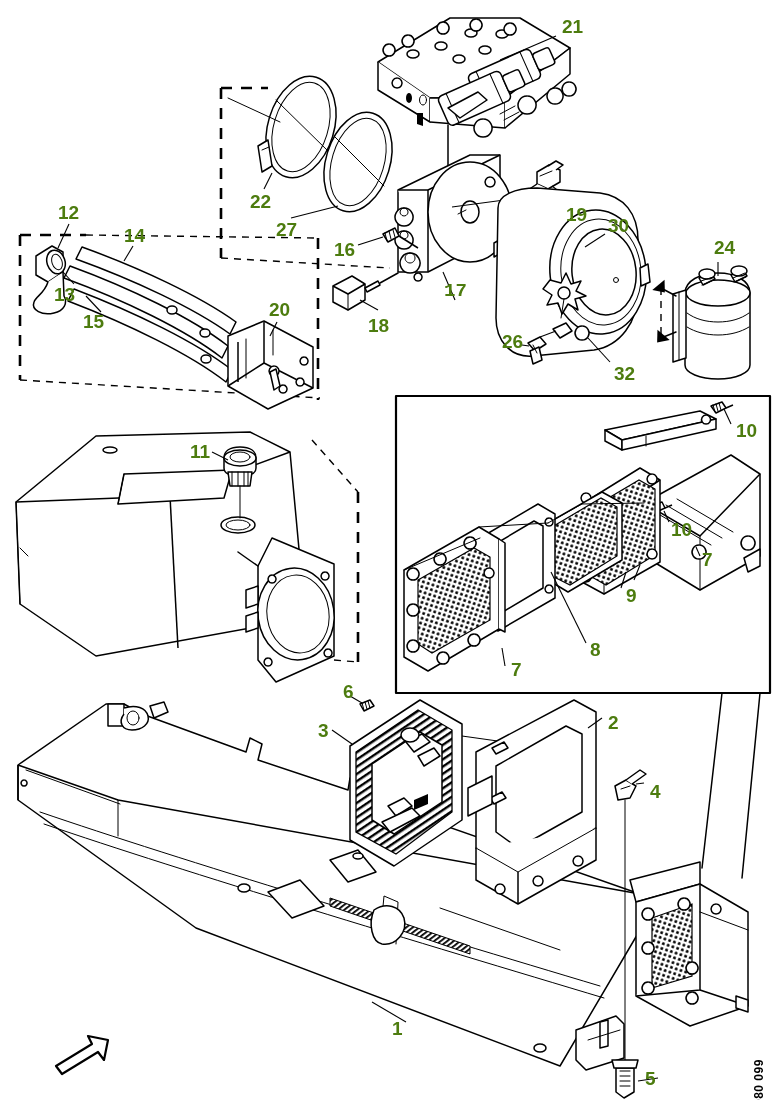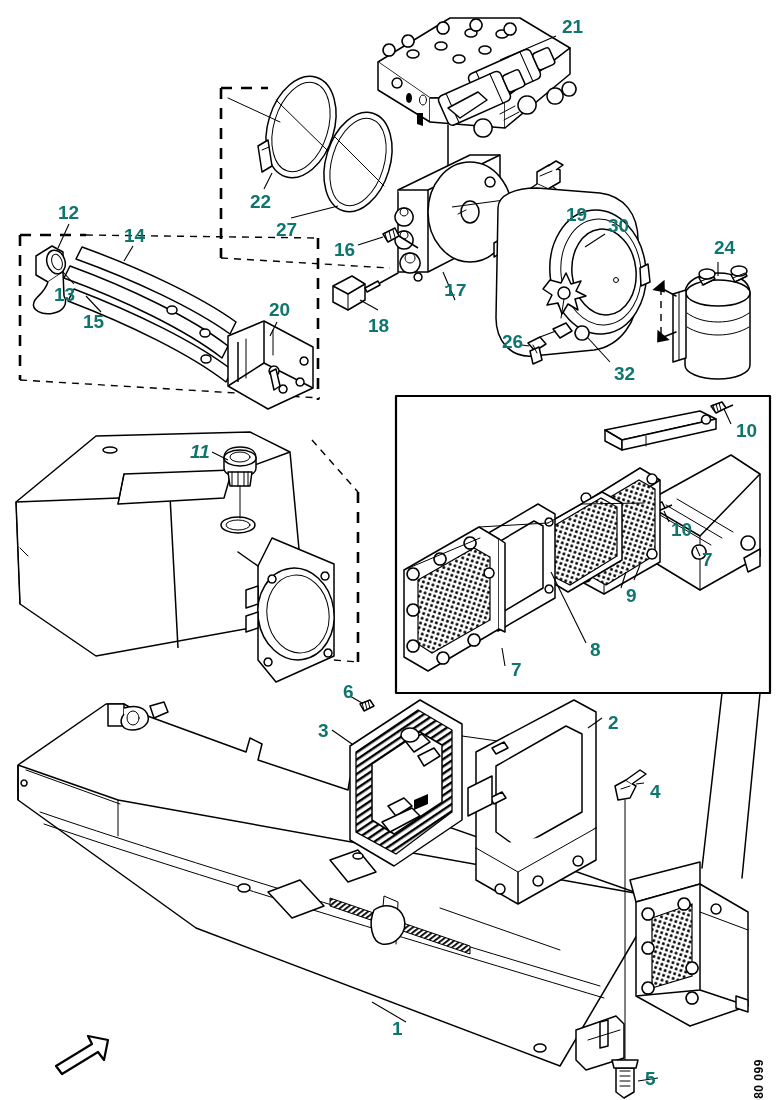--- a/index.html
+++ b/index.html
@@ -19,21 +19,21 @@
     position:absolute;
     left:0; top:0;
     width:778px;
     height:1100px;
   }
   .callout{
     position:absolute;
     font-family:"Liberation Sans", sans-serif;
     font-weight:bold;
     font-size:19px;
-    color:#0f766e;
+    color:#4d7c0f;
     line-height:1;
     letter-spacing:0px;
     white-space:nowrap;
     user-select:none;
   }
   .drawing-no{
     position:absolute;
     font-family:"Liberation Sans", sans-serif;
     font-weight:bold;
     font-size:12px;
@@ -558,21 +558,21 @@
   <div class="callout" style="left:318px; top:721px;">3</div>
   <div class="callout" style="left:650px; top:782px;">4</div>
   <div class="callout" style="left:645px; top:1069px;">5</div>
   <div class="callout" style="left:343px; top:682px;">6</div>
   <div class="callout" style="left:511px; top:660px;">7</div>
   <div class="callout" style="left:590px; top:640px;">8</div>
   <div class="callout" style="left:626px; top:586px;">9</div>
   <div class="callout" style="left:736px; top:421px;">10</div>
   <div class="callout" style="left:671px; top:520px;">10</div>
   <div class="callout" style="left:702px; top:550px;">7</div>
-  <div class="callout" style="left:190px; top:442px;font-style:italic;">11</div>
+  <div class="callout" style="left:190px; top:442px;">11</div>
   <div class="callout" style="left:58px;  top:203px;">12</div>
   <div class="callout" style="left:54px;  top:285px;">13</div>
   <div class="callout" style="left:124px; top:226px;">14</div>
   <div class="callout" style="left:83px;  top:312px;">15</div>
   <div class="callout" style="left:334px; top:240px;">16</div>
   <div class="callout" style="left:444px; top:282px;font-family:Liberation Mono, monospace;">17</div>
   <div class="callout" style="left:368px; top:310px;margin-top:6px;">18</div>
   <div class="callout" style="left:566px; top:197px;margin-top:8px;">19</div>
   <div class="callout" style="left:269px; top:300px;">20</div>
   <div class="callout" style="left:562px; top:17px;">21</div>

